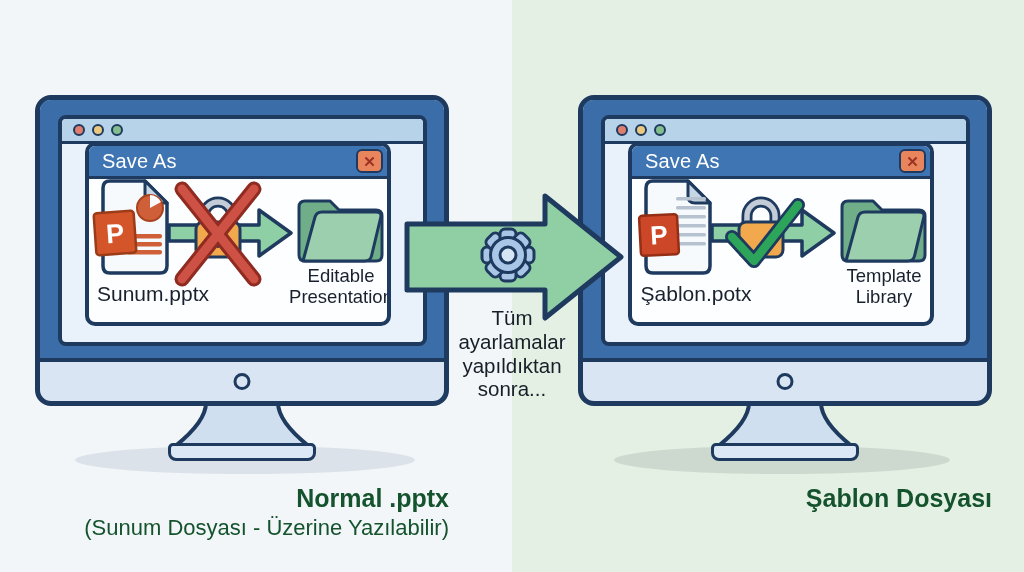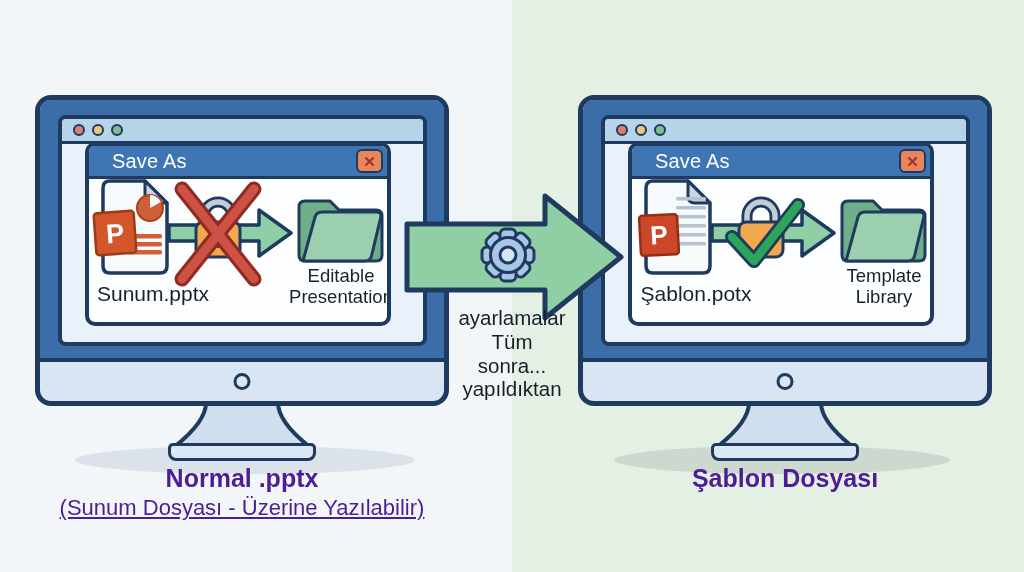--- a/index.html
+++ b/index.html
@@ -36,33 +36,33 @@
           border:4px solid #1e3a5f;border-radius:8px;background:#e9f2fb;overflow:hidden;}
   .chrome-bar{height:22px;background:#b7d3ea;border-bottom:3px solid #1e3a5f;
               display:flex;align-items:center;gap:7px;padding-left:11px;}
   .dot{width:12px;height:12px;border-radius:50%;border:2px solid #1e3a5f;box-sizing:border-box;}
   .dot-red{background:#df7e6e;}.dot-yellow{background:#eac87e;}.dot-green{background:#83bd8e;}
 
   
   .dialog{position:absolute;left:23px;top:23px;width:306px;height:184px;box-sizing:border-box;
           border:4px solid #1e3a5f;border-radius:10px;background:#fdfeff;overflow:hidden;}
   .dialog-titlebar{position:relative;height:33px;box-sizing:border-box;background:#3e75b2;
-                   border-bottom:3px solid #1e3a5f;display:flex;align-items:center;padding-left:23px;}
+                   border-bottom:3px solid #1e3a5f;display:flex;align-items:center;padding-left:13px;}
   .dialog-title{color:#ffffff;font-size:20px;letter-spacing:.2px;}
   .close-btn{position:absolute;right:4px;top:3px;width:27px;height:24px;box-sizing:border-box;
              background:#e8855c;border:2.5px solid #1e3a5f;border-radius:6px;color:#9c3125;
              font-weight:bold;font-size:15px;display:flex;align-items:center;justify-content:center;line-height:1;}
   .dialog-svg{display:block;overflow:visible;}
 
   
-  .caption{position:absolute;top:464px;width:414px;text-align:center;color:#4c1d95;}
+  .caption{position:absolute;top:484px;width:414px;text-align:right;color:#14532d;}
   .caption-left{left:35px;}
   .caption-right{left:578px;}
   .caption-title{font-size:25px;font-weight:bold;}
-  .caption-sub{font-size:22px;margin-top:2px;text-decoration:underline;}
+  .caption-sub{font-size:22px;margin-top:2px;}
 
   
   .big-arrow{position:absolute;left:400px;top:183px;z-index:6;overflow:visible;}
   .transition-text{position:absolute;left:437px;top:306px;width:150px;z-index:6;
                    text-align:center;font-size:20.5px;line-height:1.16;color:#161e28;}
 </style>
 </head>
 <body>
 
 <div class="stage">
@@ -203,24 +203,24 @@
       <rect x="-26" y="-8" width="52" height="16" rx="5" fill="#a9c6e6" stroke="#1e3a5f" stroke-width="3"></rect>
       <rect x="-26" y="-8" width="52" height="16" rx="5" fill="#a9c6e6" stroke="#1e3a5f" stroke-width="3" transform="rotate(45)"></rect>
       <rect x="-26" y="-8" width="52" height="16" rx="5" fill="#a9c6e6" stroke="#1e3a5f" stroke-width="3" transform="rotate(90)"></rect>
       <rect x="-26" y="-8" width="52" height="16" rx="5" fill="#a9c6e6" stroke="#1e3a5f" stroke-width="3" transform="rotate(135)"></rect>
       <circle r="17.5" fill="#a9c6e6" stroke="#1e3a5f" stroke-width="3"></circle>
       <circle r="8" fill="#d6e6f4" stroke="#1e3a5f" stroke-width="3"></circle>
     </g>
   </svg>
 
   <div class="transition-text">
+    <div>Tüm</div>
     <div>ayarlamalar</div>
-    <div>Tüm</div>
+    <div>yapıldıktan</div>
     <div>sonra...</div>
-    <div>yapıldıktan</div>
   </div>
 
   <div class="caption caption-left">
     <div class="caption-title">Normal .pptx</div>
     <div class="caption-sub">(Sunum Dosyası - Üzerine Yazılabilir)</div>
   </div>
   <div class="caption caption-right">
     <div class="caption-title">Şablon Dosyası</div>
   </div>
 </div>

